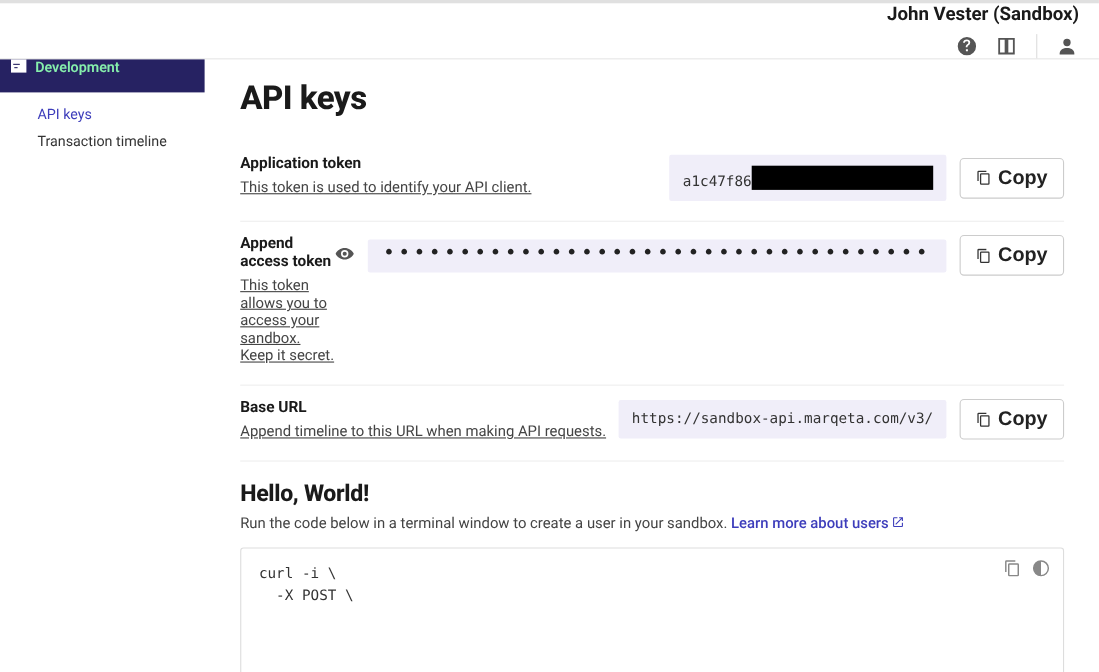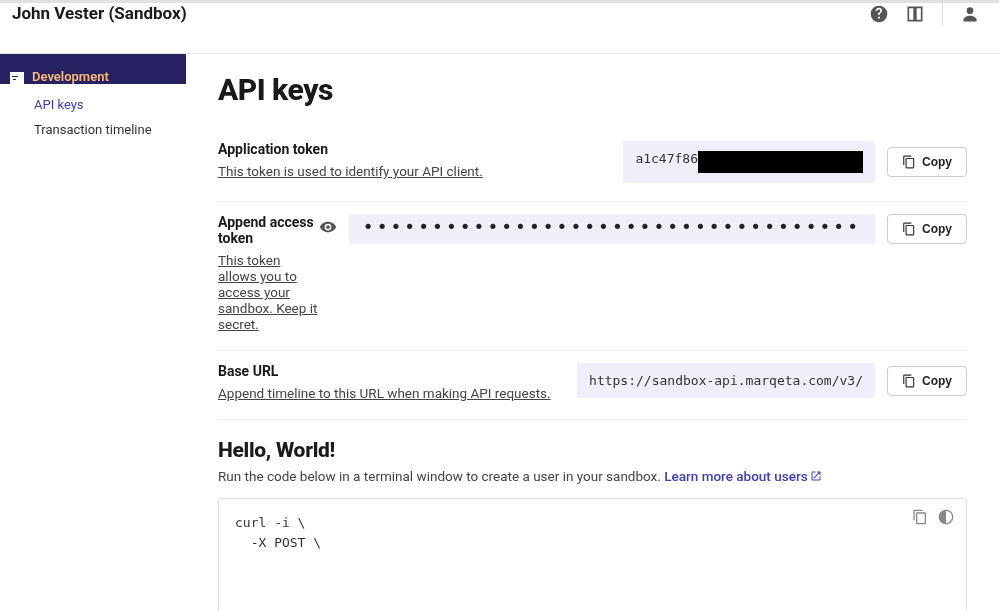--- a/index.html
+++ b/index.html
@@ -9,41 +9,42 @@
     background: #fff;
     width: 999px;
     height: 611px;
     overflow: hidden;
   }
   .topbar {
     height: 54px;
     border-top: 3px solid #e0e0e0;
     border-bottom: 1px solid #e5e5e5;
     display: flex;
-    align-items: flex-start;
+    align-items: flex-end;
     justify-content: space-between;
     padding: 0 18px 0 12px;
+    flex-direction: column;
   }
   .topbar-title {
     font-size: 17px;
     font-weight: 700;
     color: #1a1a1a;
   }
   .topbar-icons { display: flex; align-items: center; gap: 14px; }
   .topbar-icons .divider { width:1px; height:22px; background:#ddd; margin:0 2px;}
   .icon-btn { width:22px; height:22px; display:flex; align-items:center; justify-content:center; color:#555; cursor:pointer; }
   .icon-btn svg { width:20px; height:20px; fill:#555; }
   .layout { display:flex; height: calc(611px - 54px); }
   .sidebar { width: 186px; flex-shrink:0; }
   .side-section-header {
     background:#262262;
-    color:#fdba74;
+    color:#86efac;
     height:30px;
     display:flex;
-    align-items:flex-end;
+    align-items:flex-start;
     padding:0 10px;
     font-size:13px;
     font-weight:600;
     gap:8px;
   }
   .side-section-header .win-icon {
     width:14px; height:12px; background:#fff; position:relative;
   }
   .side-section-header .win-icon::before{
     content:""; position:absolute; left:2px; top:4px; width:6px; height:1px; background:#262262;
@@ -79,21 +80,21 @@
   .row-label { font-size:14px; font-weight:700; margin-bottom:6px; }
   .row-desc  { font-size:13.5px; color:#444;text-decoration:underline; }
   .token-box {
     background:#f0eef9;
     font-family: ui-monospace, SFMono-Regular, Menlo, Consolas, monospace;
     font-size:13px;
     padding:10px 12px;
     border-radius:2px;
     white-space:nowrap;
     display:flex;
-    align-items:flex-start;
+    align-items:flex-end;
     color:#333;
   }
   .token-box.url { background:#f0eef9; }
   .redacted-bar {
     display:inline-block;
     background:#000;
     height:22px;
     width:165px;
     vertical-align:middle;
   }
@@ -110,21 +111,21 @@
   .eye-btn { color:#555; cursor:pointer; }
   .eye-btn svg { width:18px; height:18px; fill:#555; }
   .copy-btn {
     display:flex;
     align-items:center;
     gap:6px;
     border:1px solid #ccc;
     background:#fff;
     border-radius:4px;
     padding:7px 14px;
-    font-size:12px;
+    font-size:18px;
     font-weight:600;
     color:#222;
     cursor:pointer;
   }
   .copy-btn svg { width:14px; height:14px; fill:#333; }
   .hello-section { margin-top:18px; }
   .hello-title { font-size:21px; font-weight:800; letter-spacing:-0.3px; margin-bottom:6px; }
   .hello-desc { font-size:13.5px; color:#444; }
   .learn-link { color:#3d3dbb; font-weight:500; text-decoration:none;margin-top:40px; }
   .ext-icon { width:12px; height:12px; fill:#3d3dbb; vertical-align:-1px; margin-left:2px; }

